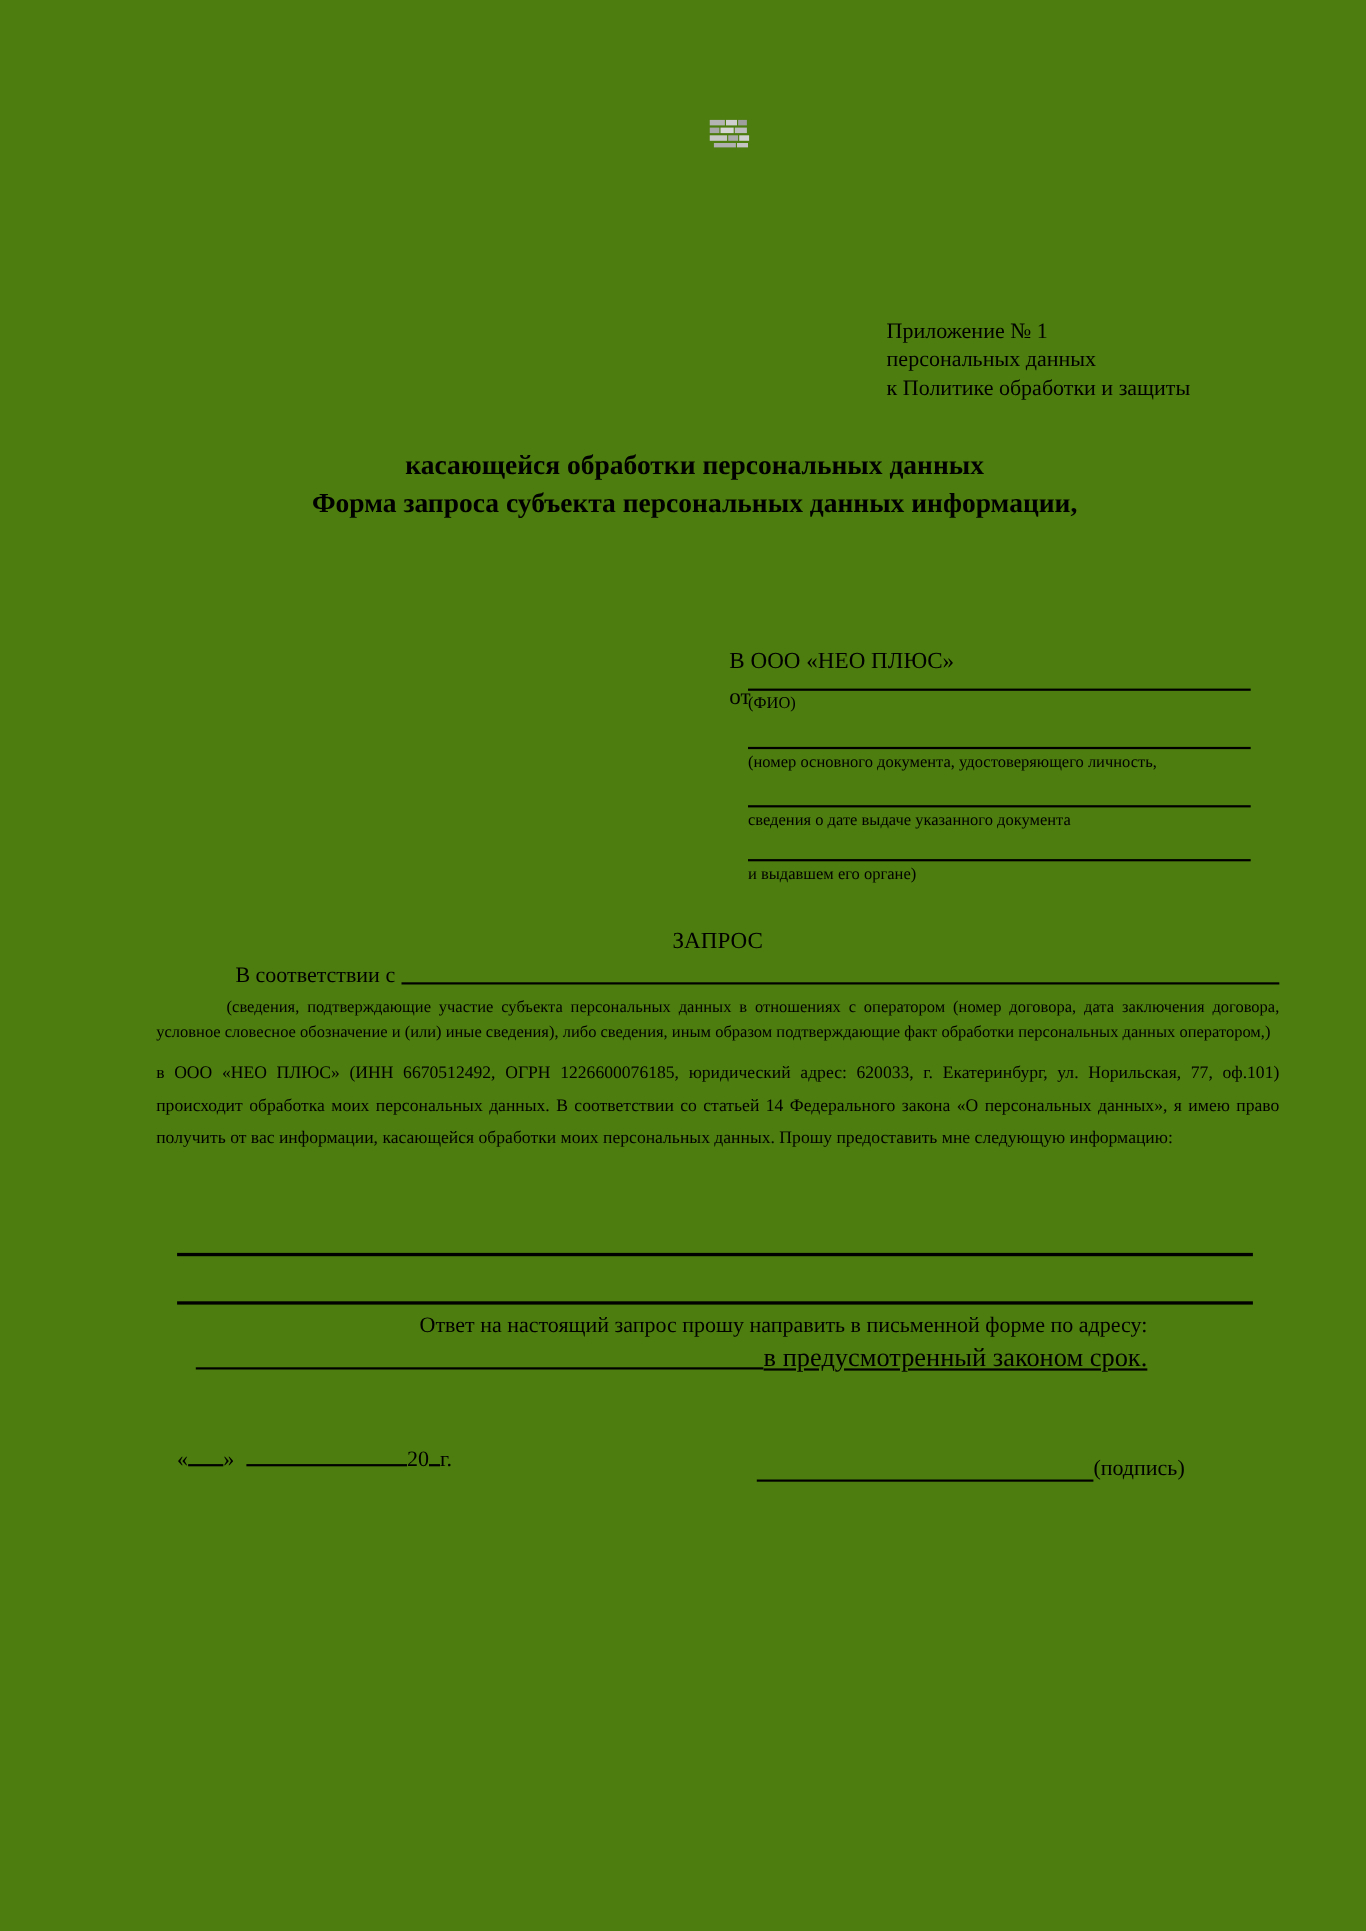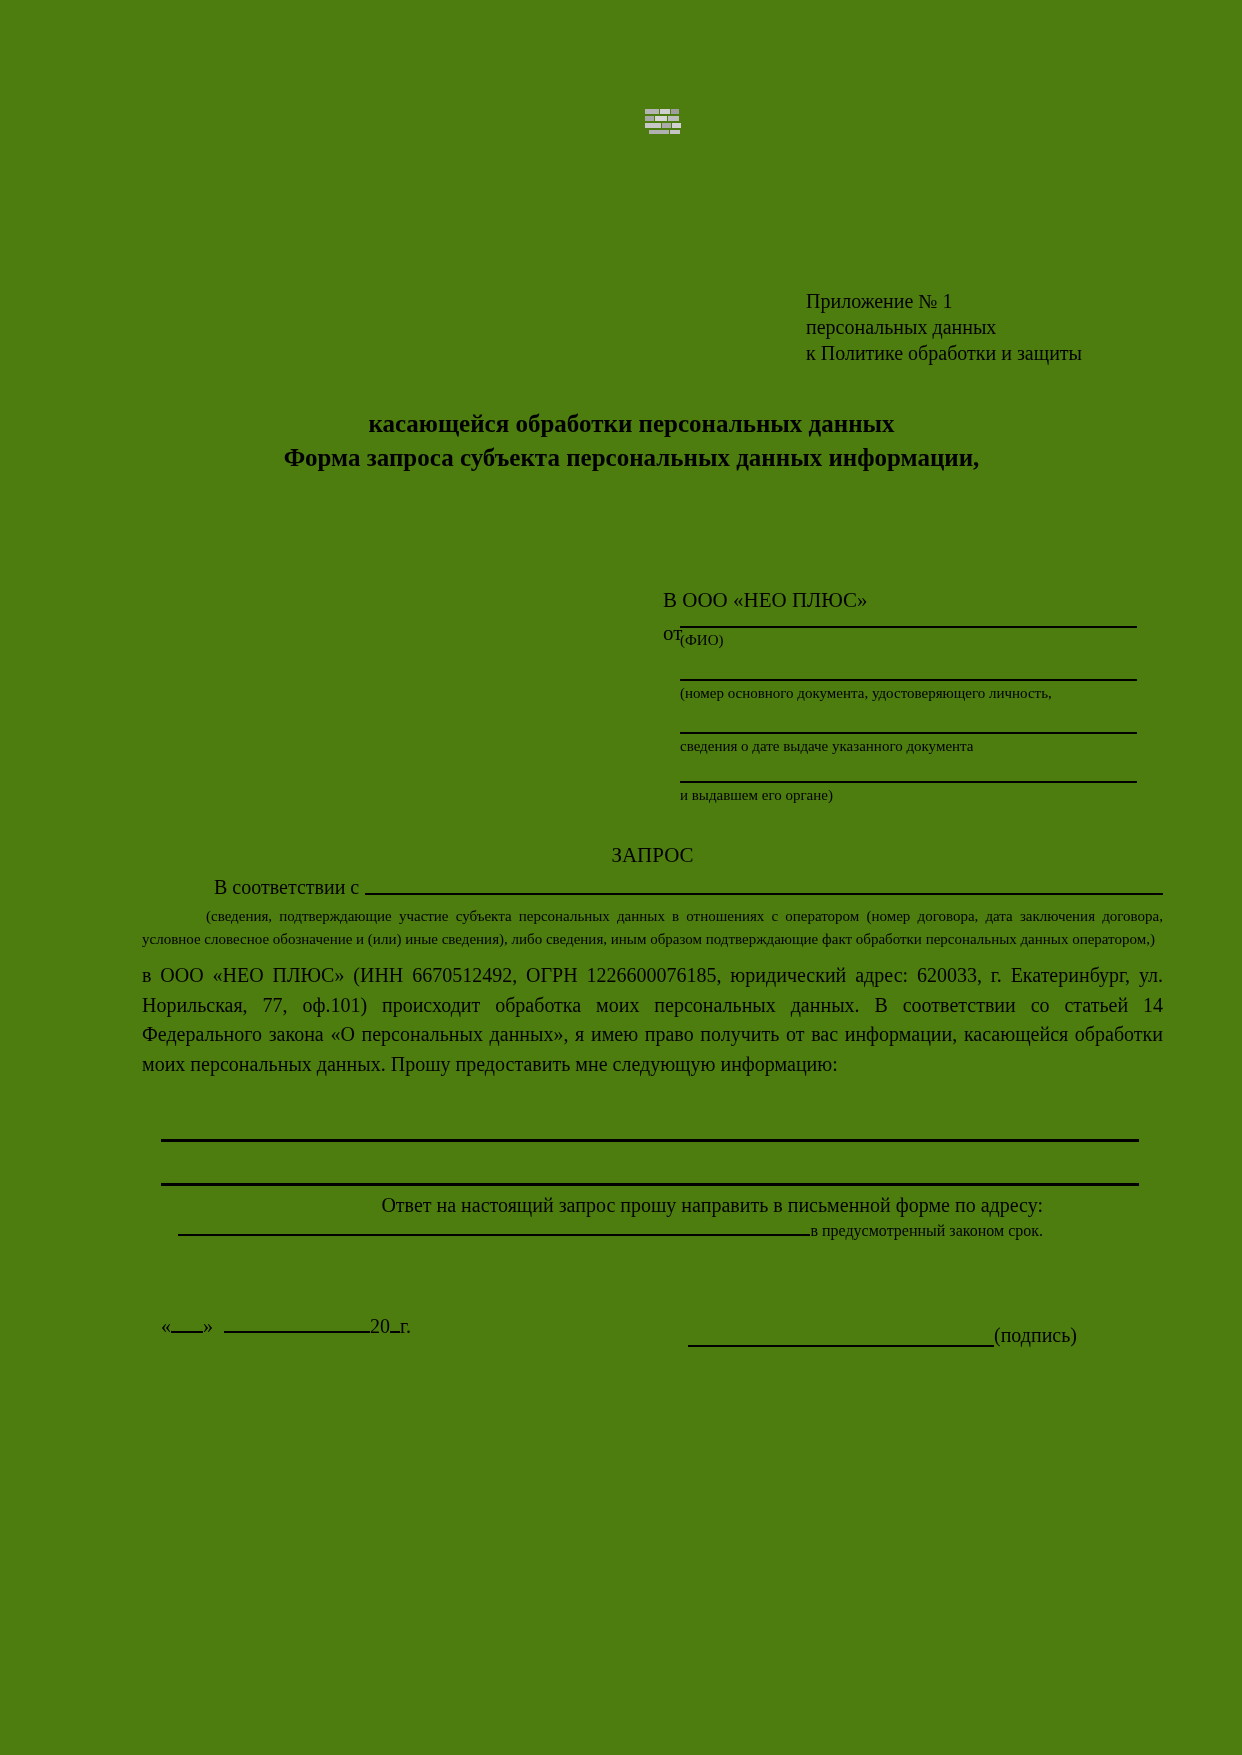--- a/index.html
+++ b/index.html
@@ -31,26 +31,26 @@
   .fcap{left:680px;width:457px;text-align:left;font-size:15px;line-height:19px;}
 
   .zapros{left:142px;top:843px;width:1021px;text-align:center;font-size:21px;}
 
   .intro{left:142px;top:876px;width:1021px;display:flex;font-size:20px;}
   .intro .lead{padding-left:72px;white-space:nowrap;}
   .fill{flex:1 1 auto;border-bottom:2.5px solid #000;margin-bottom:4px;margin-left:6px;}
 
   .footnote{left:142px;top:905px;width:1021px;font-size:15px;line-height:23px;text-align:justify;text-indent:64px;}
 
-  .bodytext{left:142px;top:961px;width:1021px;font-size:20px;line-height:29.5px;text-align:justify;}
+  .bodytext{left:142px;top:961px;width:1021px;font-size:16px;line-height:29.5px;text-align:justify;}
 
   .blankline{left:161px;width:978px;height:0;border-bottom:3px solid #000;}
 
   .reply1{left:142px;top:1194px;width:901px;text-align:right;font-size:20px;}
-  .reply2{left:178px;top:1222px;width:865px;display:flex;font-size:16px;}
+  .reply2{left:178px;top:1222px;width:865px;display:flex;font-size:24px;text-decoration:underline;}
   .reply2 .fill{margin-left:0;}
   .reply2 .tail{white-space:nowrap;}
 
   .bottomrow{left:0;top:1312px;width:1242px;height:30px;font-size:20px;}
   .dategroup{position:absolute;left:161px;top:0;white-space:nowrap;}
   .siggroup{position:absolute;left:688px;top:12px;display:flex;align-items:flex-end;}
   .u{display:inline-block;border-bottom:2.5px solid #000;height:0.95em;vertical-align:baseline;}
   .sigline{width:306px;}
   .sigcap{white-space:nowrap;}
 </style>

